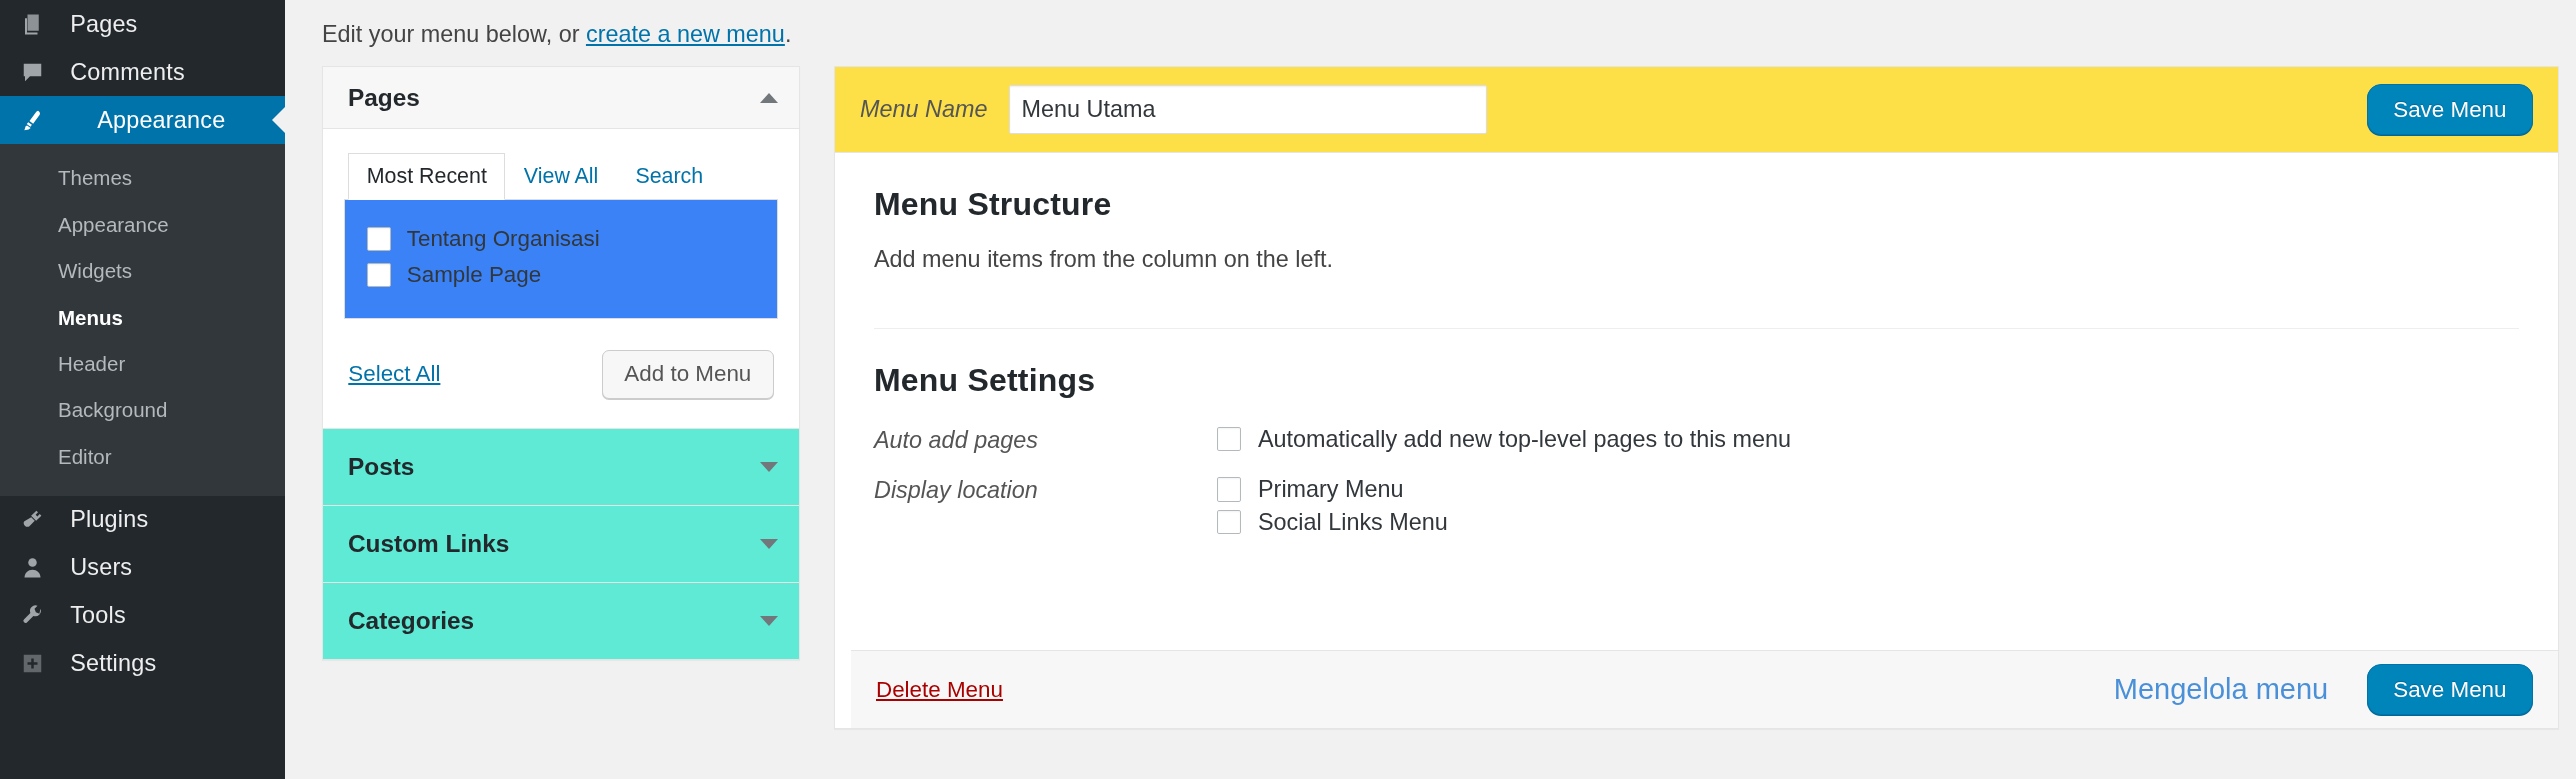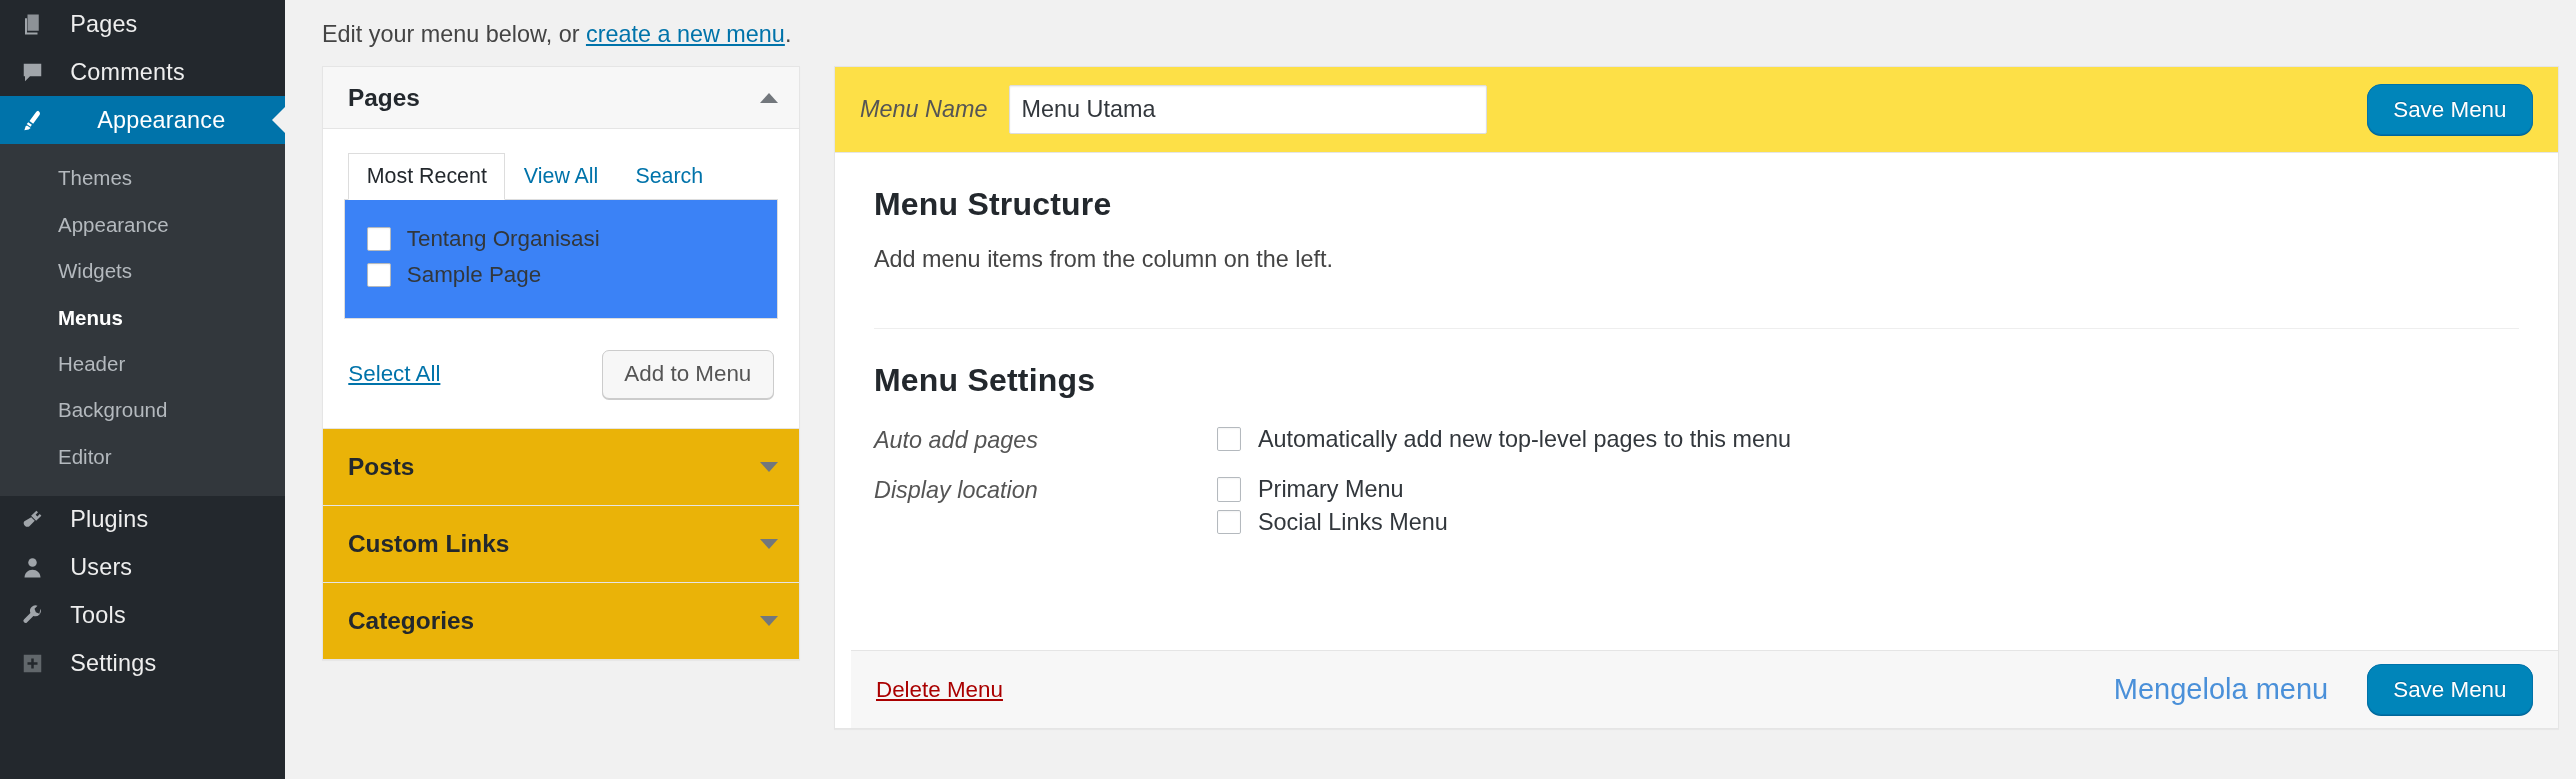--- a/index.html
+++ b/index.html
@@ -175,21 +175,21 @@
     background: #f7f7f7;
     border: 1px solid #ccc;
     border-radius: 7px;
     padding: 10.7px 21.4px;
     cursor: pointer;
     box-shadow: 0 1px 0 #ccc;
   }
   .acc-collapsed {
     border-top: 1px solid #e5e5e5;
   }
-  .acc-collapsed .acc-head { background: #eab308; border-bottom: none; height: 76px; }
+  .acc-collapsed .acc-head { background: #5eead4; border-bottom: none; height: 76px; }
 
   
   .mainpanel {
     flex: 1 1 auto;
     background: #fff;
     border: 1px solid #e5e5e5;
     box-shadow: 0 1px 1px rgba(0,0,0,.04);
     min-height: 663px;
     position: relative;
   }

